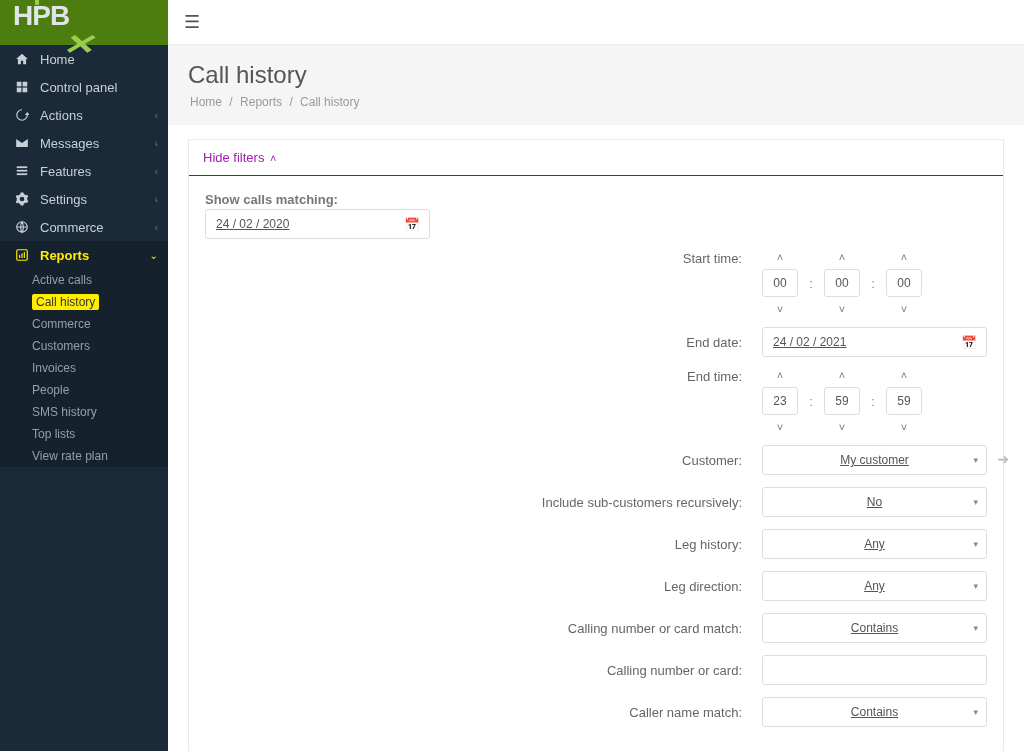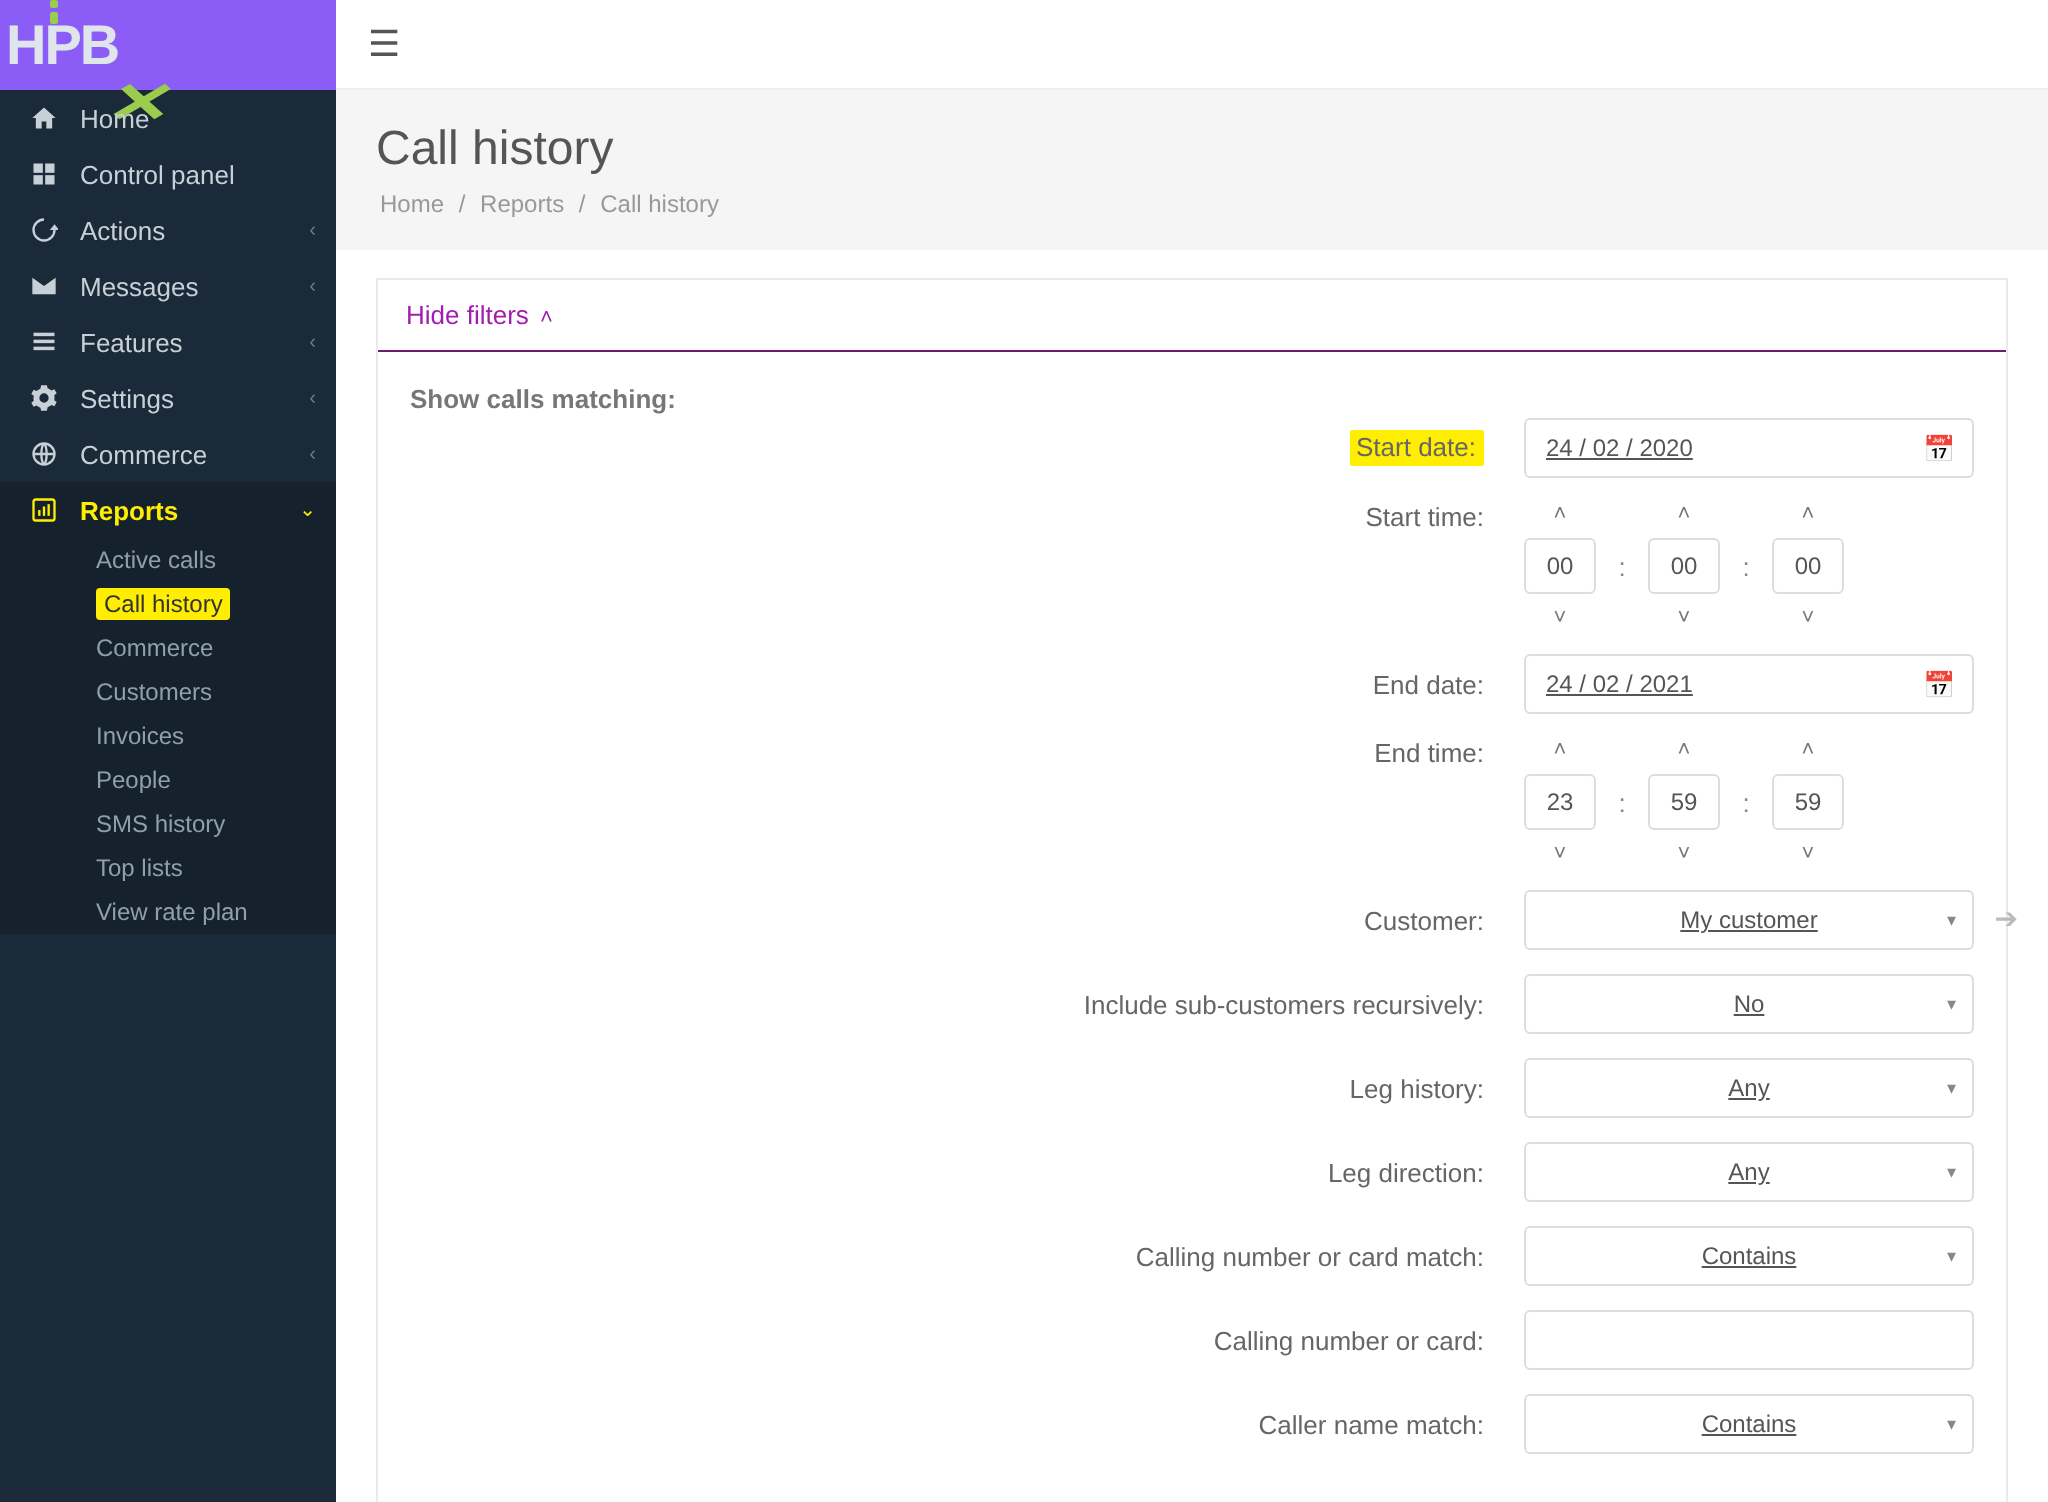--- a/index.html
+++ b/index.html
@@ -1,27 +1,27 @@
 <!DOCTYPE html>
 <html><head>
 <meta charset="utf-8">
 <style>
 * { box-sizing: border-box; margin: 0; padding: 0; }
 body { font-family: "Helvetica Neue", Arial, sans-serif; background: #ffffff; color: #555; font-size: 13px; width: 1024px; height: 751px; overflow: hidden; }
 .sidebar { position: fixed; left: 0; top: 0; width: 168px; height: 100%; background: #1a2a38; color: #97a6af; }
-.logo { height: 45px; background: #8b5cf6; display: flex; align-items: center; padding-left: 3px; }
+.logo { height: 45px; background: #4d7c0f; display: flex; padding-left: 13px; }
 .logo-text { font-weight: 800; font-size: 28px; letter-spacing: -1px; color: #dce1e6; font-family: Arial, sans-serif; position: relative; }
 .logo-text .x-mark { position: relative; display:inline-block; width:22px; }
 .logo-text .x-mark::before { content:"✕"; position:absolute; color:#9acc4d; left:0; top:3px; transform: scaleX(1.4) skewX(-12deg); }
 .sidebar-nav { list-style: none; }
 .sidebar-nav li.menu { display:flex; align-items:center; height:28px; padding:0 12px; cursor:pointer; font-size:13px; color:#c8d0d7; position:relative; }
 .sidebar-nav li.menu .micon { width:20px; display:inline-flex; align-items:center; justify-content:center; margin-right:8px; font-size:12px; }
 .sidebar-nav li.menu .chev { position:absolute; right:10px; font-size:10px; color:#6c7c87; }
 .sidebar-nav li.menu.active { color:#ffee00; }
-.sidebar-nav .sub { list-style:none; padding-left:16px; background:#15222d; }
+.sidebar-nav .sub { list-style:none; padding-left:0; background:#15222d; }
 .sidebar-nav .sub li { display:flex; align-items:center; height:22px; padding-left:32px; color:#8fa0aa; font-size:12px; cursor:pointer; }
 .sidebar-nav .sub li.selected span { background:#ffee00; color:#333; padding:1px 4px; border-radius:2px; }
 .topbar { margin-left:168px; height:45px; display:flex; align-items:center; padding-left:16px; border-bottom:1px solid #eee; }
 .hamburger { font-size:18px; color:#555; cursor:pointer; }
 .page-header { margin-left:168px; background:#f5f5f5; padding:16px 20px; min-height:80px; }
 .page-title { font-size:24px; font-weight:300; color:#555; margin-bottom:6px; }
 .breadcrumb { font-size:12px; color:#999; }
 .breadcrumb span { margin:0 2px; }
 .content { margin-left:168px; padding:14px 20px; }
 .panel { border:1px solid #eaeaea; background:#fff; }
@@ -185,21 +185,20 @@
 <div class="content">
   <div class="panel">
     <div class="panel-head">
       <span>Hide filters</span>
       <span style="font-size:11px;margin-left:2px">˄</span>
     </div>
     <div class="panel-body">
       <div class="sublabel">Show calls matching:</div>
 
       <div class="row">
-        <div class="label"><span class="highlight">Start date:</span></div>
         <div class="field">
           <div class="date-input">
             <span style="line-height:28px">24 / 02 / 2020</span>
             <span class="cal-icon">📅</span>
           </div>
         </div>
       </div>
 
       <div class="row" style="align-items:flex-start">
         <div class="label">Start time:</div>

